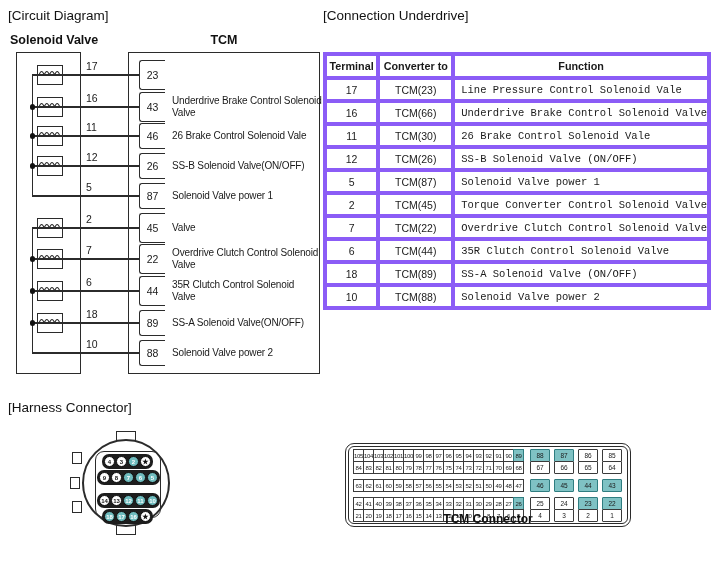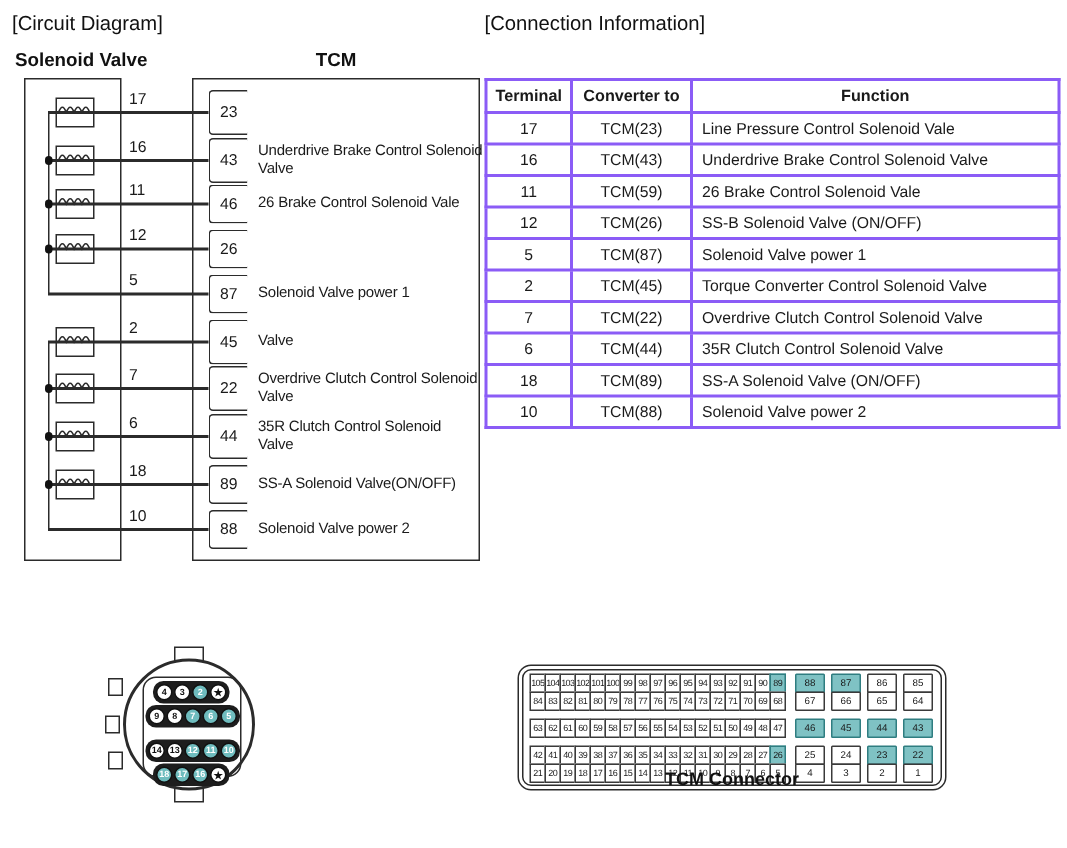--- a/index.html
+++ b/index.html
@@ -21,25 +21,25 @@
             width:26px; flex:none; display:flex; align-items:center; justify-content:center;
             font-size:10.5px; background:#fff; box-sizing:border-box; }
   .pinbox.tall  { height:30px; }
   .pinbox.short { height:26px; }
   .fn  { margin-left:7px; }
   .fnl { font-size:10px; letter-spacing:-0.15px; line-height:12.5px; white-space:nowrap; }
 
   
   table.conn { position:absolute; left:323px; top:52px; border-collapse:collapse;
                table-layout:fixed; border:2px solid #2b2b2b; }
-  .conn th, .conn td { border:2px solid #8b5cf6; font-size:10.5px; padding:0; height:19px;
+  .conn th, .conn td { border:4px solid #8b5cf6; font-size:10.5px; padding:0; height:19px;
                        overflow:hidden; white-space:nowrap; }
   .conn th { font-weight:bold; font-size:10.8px; height:20px; text-align:center; }
   .conn td.c { text-align:center; }
-  .conn td.f { padding-left:6px; }
+  .conn td.f { padding-left:6px;font-family:Liberation Mono, monospace; }
 
   
   .tab, .bump { position:absolute; border:1.5px solid #2b2b2b; background:#fff; box-sizing:border-box; z-index:1; }
   .sv-circle  { position:absolute; left:82px; top:439px; width:88px; height:88px;
                 border:2.5px solid #2b2b2b; border-radius:50%; background:#fff;
                 box-sizing:border-box; z-index:2; }
   .sv-inner   { position:absolute; left:95px; top:451px; width:66px; height:67px;
                 border:1.5px solid #2b2b2b; border-radius:9px; box-sizing:border-box; z-index:3; }
   #sv-pins    { position:absolute; left:97px; top:454px; display:flex; flex-direction:column; gap:1px; z-index:4; }
   .srow  { display:flex; gap:1px; background:#1d1d1d; border-radius:7px; padding:2px; width:max-content; }
@@ -68,21 +68,22 @@
   .tc.hl, .tb.hl { background:#7fc2c4; border-color:#2f7d80; }
 
   .conn-label { position:absolute; font-size:12px; font-weight:bold; text-align:center; color:#111; }
 </style>
 </head>
 <body>
 
 <div class="page">
 
   <div class="sec-title" style="left:8px;top:8px">[Circuit Diagram]</div>
-  <div class="sec-title" style="left:323px;top:8px">[Connection Information]</div>
+  <div class="sec-title" style="left:323px;top:8px">[Connection Underdrive]</div>
+  <div class="sec-title" style="left:8px;top:400px">[Harness Connector]</div>
 
   <div class="bold-label" style="left:10px;top:33px">Solenoid Valve</div>
   <div class="bold-label" style="left:164px;top:33px;width:120px;text-align:center">TCM</div>
   <div class="box" style="left:16px;top:52px;width:65px;height:322px"></div>
   <div class="box" style="left:128px;top:52px;width:192px;height:322px"></div>
   <div id="circuit-layer">
       <div class="vbus" style="left:32px;top:75px;height:121px"></div>
       <div class="vbus" style="left:32px;top:228px;height:125px"></div>
       <div class="wire" style="left:32px;top:74.3px;width:107px"></div>
       <div class="tnum" style="left:86px;top:60px">17</div>
@@ -128,20 +129,23 @@
       <div class="wire" style="left:32px;top:165.3px;width:107px"></div>
       <div class="tnum" style="left:86px;top:151px">12</div>
       <div class="dot" style="left:29.5px;top:163px"></div>
       <div class="coil" style="left:37px;top:155.5px;width:26px;height:20px">
         <svg width="23" height="9" viewBox="0 0 23 9" style="position:absolute;left:0px;top:1px">
           <path d="M1 8 Q3.6 1 6.2 8 Q8.8 1 11.4 8 Q14 1 16.6 8 Q19.2 1 21.8 8" fill="none" stroke="#2b2b2b" stroke-width="1.1"></path>
         </svg>
       </div>
       <div class="crow" style="left:139px;top:149px">
         <div class="pinbox short">26</div>
+        <div class="fn">
+          <div class="fnl">SS-B Solenoid Valve(ON/OFF)</div>
+        </div>
       </div>
       <div class="wire" style="left:32px;top:195.3px;width:107px"></div>
       <div class="tnum" style="left:86px;top:181px">5</div>
       <div class="crow" style="left:139px;top:179px">
         <div class="pinbox short">87</div>
         <div class="fn">
           <div class="fnl">Solenoid Valve power 1</div>
         </div>
       </div>
       <div class="wire" style="left:32px;top:227.3px;width:107px"></div>
@@ -225,26 +229,26 @@
       </tr>
     </thead>
     <tbody id="conn-tbody">
         <tr>
           <td class="c">17</td>
           <td class="c">TCM(23)</td>
           <td class="f">Line Pressure Control Solenoid Vale</td>
         </tr>
         <tr>
           <td class="c">16</td>
-          <td class="c">TCM(43)</td>
+          <td class="c">TCM(66)</td>
           <td class="f">Underdrive Brake Control Solenoid Valve</td>
         </tr>
         <tr>
           <td class="c">11</td>
-          <td class="c">TCM(59)</td>
+          <td class="c">TCM(30)</td>
           <td class="f">26 Brake Control Solenoid Vale</td>
         </tr>
         <tr>
           <td class="c">12</td>
           <td class="c">TCM(26)</td>
           <td class="f">SS-B Solenoid Valve (ON/OFF)</td>
         </tr>
         <tr>
           <td class="c">5</td>
           <td class="c">TCM(87)</td>

